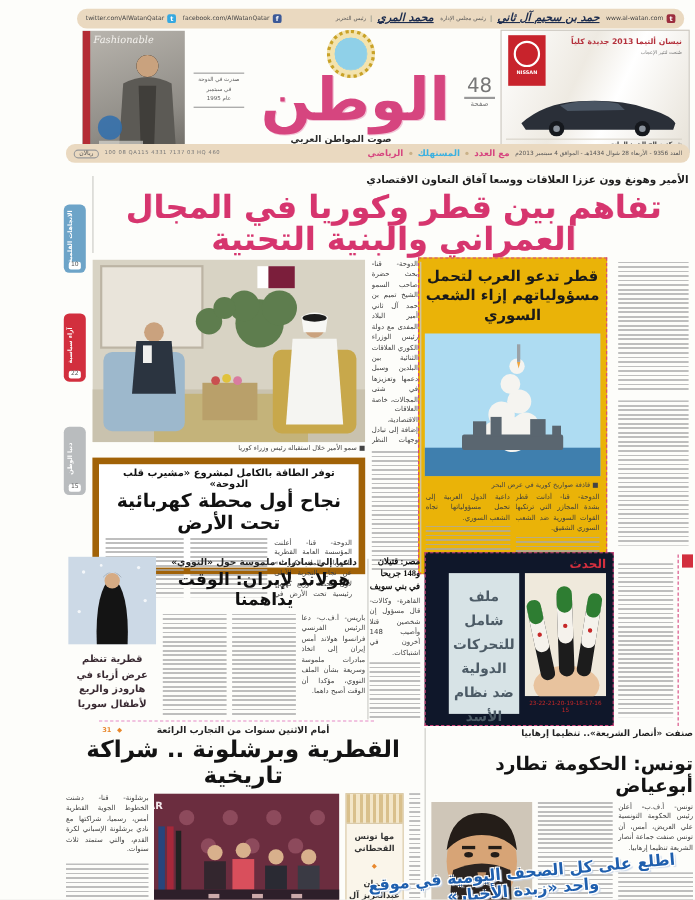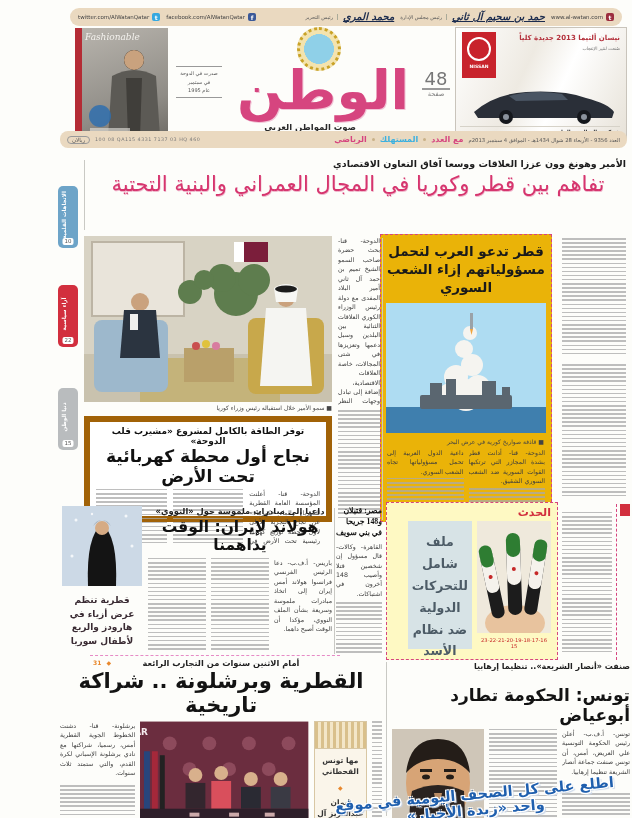--- a/index.html
+++ b/index.html
@@ -39,21 +39,21 @@
   .navbar{left:60px;top:131px;width:567px;height:17px;background:#ead9c0;border-radius:8px;
           display:flex;align-items:center;gap:5px;padding:0 7px;box-sizing:border-box;}
   .nav-issue{font-size:5.3px;color:#555;}
   .nav-pink{color:#d6457f;font-weight:bold;font-size:8px;}
   .nav-blue{color:#3ab0e0;font-weight:bold;font-size:8px;}
   .nav-dot{width:3px;height:3px;border-radius:50%;background:#c9b188;}
   .nav-code{font-size:4.8px;color:#777;letter-spacing:.5px;direction:ltr;}
   .price-chip{border:1px solid #999;border-radius:6px;font-size:5.5px;color:#555;padding:0 4px;}
   
   .kicker1{font-size:9.5px;font-weight:bold;color:#1d1d1d;text-align:right;}
-  .headline1{font-size:21px;font-weight:400;color:#d6356e;text-align:center;line-height:1.0;
+  .headline1{font-size:29px;font-weight:700;color:#d6356e;text-align:center;line-height:1.0;
              text-shadow:.5px .5px 0 #f0b9cd;}
   
   .vtab{width:20px;border-radius:5px;}
   .vtab-inner{position:absolute;width:54px;height:14px;left:-17px;top:22px;transform:rotate(-90deg);
               font-size:5.6px;color:#fff;text-align:center;font-weight:bold;line-height:1.1;}
   .tab-num{position:absolute;bottom:3px;left:50%;transform:translateX(-50%);background:#fff;
            color:#555;font-size:5.5px;border-radius:2px;padding:0 2px;line-height:1.2;}
   
   .syria-headline{font-size:13.5px;font-weight:900;color:#1a1a1a;text-align:center;line-height:1.35;}
   .power-box{border:6px solid #a16207;box-sizing:border-box;background:#fff;}
@@ -273,21 +273,21 @@
     </div>
     <span class="orange-dot ab" style="left:8px;bottom:3px;">◆</span>
   </div>
 
   <div class="ab" style="left:336px;top:506px;width:46px;height:150px;">
     <div class="brief-head">مصر: قتيلان و148 جريحا في بني سويف</div>
     <div class="mt" style="height:58px;margin-top:3px;">القاهرة- وكالات- قال مسؤول إن شخصين قتلا وأصيب 148 آخرون في اشتباكات.</div>
     <div class="tx" style="height:52px;margin-top:2px;"></div>
   </div>
 
-  <div class="ab dash-pink" style="left:386px;top:502px;width:172px;height:158px;background:#fef9c3;box-sizing:border-box;padding:3px 6px;">
+  <div class="ab dash-pink" style="left:386px;top:502px;width:172px;height:158px;background:#0f172a;box-sizing:border-box;padding:3px 6px;">
     <div class="hadath-label">الحدث</div>
     <div style="display:flex;gap:5px;margin-top:2px;">
       <div style="width:74px;">
         <svg width="74" height="112" viewBox="0 0 74 112">
           <rect width="74" height="112" fill="#efe9dc"></rect>
           <ellipse cx="38" cy="102" rx="30" ry="18" fill="#e8c39e"></ellipse>
           <g>
             <g transform="rotate(-12 14 60)">
               <rect x="8" y="28" width="13" height="70" rx="6" fill="#1c1c1c"></rect>
               <rect x="8" y="28" width="13" height="44" rx="6" fill="#f5f2ec"></rect>

